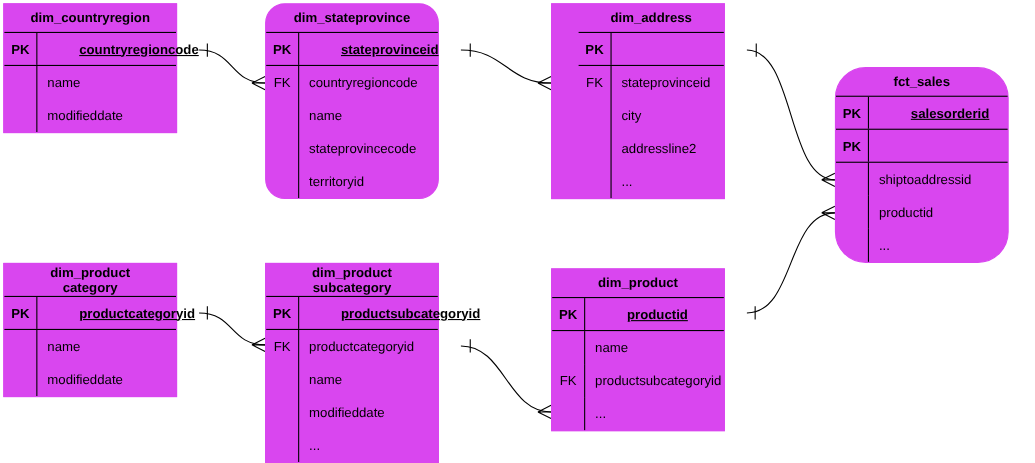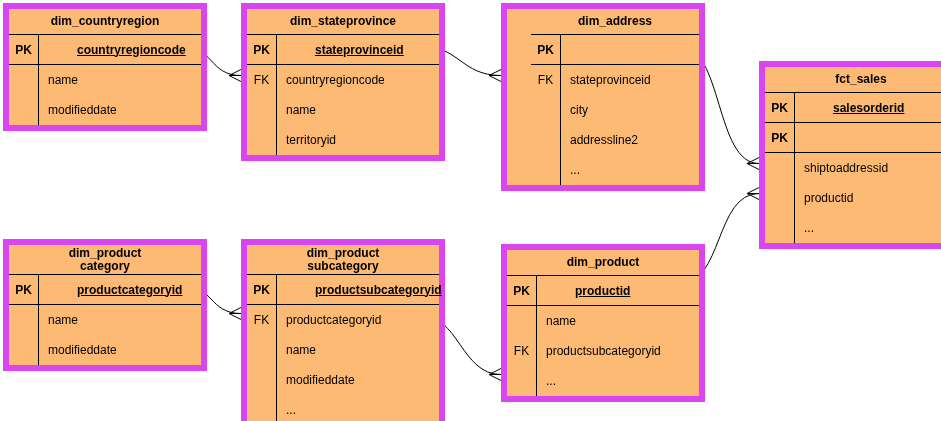--- a/index.html
+++ b/index.html
@@ -17,23 +17,23 @@
   }
   .edges {
     position: absolute;
     left: 0; top: 0;
     width: 941px; height: 421px;
     z-index: 0;
   }
   .edges path { stroke: #000000; stroke-width: 1; fill: none; }
   .erd-table {
     position: absolute;
-    width: 204px;
-    background: #fdba74;
-    border: 6px solid #d946ef;
+    width: 158px;
+    background: #d946ef;
+    border: 1px solid #d946ef;
     z-index: 1;
     font-size: 12px;
   }
   .erd-header {
     height: 26px;
     border-bottom: 1px solid #000000;
     font-weight: bold;
     display: flex;
     align-items: center;
     justify-content: center;
@@ -59,23 +59,23 @@
   .erd-row.pk .key-cell { font-weight: bold; }
   .field-cell {
     flex: 1;
     display: flex;
     align-items: center;
     padding-left: 9px;
   }
   .erd-row.pk .field-cell { font-weight: bold; text-decoration: underline; }
   
   #t-countryregion      { left: 3px;   top: 3px;   }
-  #t-stateprovince      { left: 241px; top: 3px;   }
+  #t-stateprovince      { left: 241px; top: 3px; border-radius: 18px;   }
   #t-address            { left: 501px; top: 3px; padding-left: 24px;   }
-  #t-fct-sales          { left: 759px; top: 61px;  }
+  #t-fct-sales          { left: 759px; top: 61px; border-radius: 28px;  }
   #t-productcategory    { left: 3px;   top: 239px; }
   #t-productsubcategory { left: 241px; top: 239px; }
   #t-product            { left: 501px; top: 244px; }
 </style>
 </head>
 <body>
 
 <div class="canvas">
 
   <svg class="edges" viewBox="0 0 941 421" xmlns="http://www.w3.org/2000/svg">
@@ -136,20 +136,24 @@
     <div class="erd-row">
       <div class="key-cell">FK</div>
       <div class="field-cell">countryregioncode</div>
     </div>
     <div class="erd-row">
       <div class="key-cell"></div>
       <div class="field-cell">name</div>
     </div>
     <div class="erd-row">
       <div class="key-cell"></div>
+      <div class="field-cell">stateprovincecode</div>
+    </div>
+    <div class="erd-row">
+      <div class="key-cell"></div>
       <div class="field-cell">territoryid</div>
     </div>
   </div>
 
   <div class="erd-table" id="t-address">
     <div class="erd-header">dim_address</div>
     <div class="erd-row pk keyrow">
       <div class="key-cell">PK</div>
     </div>
     <div class="erd-row">

